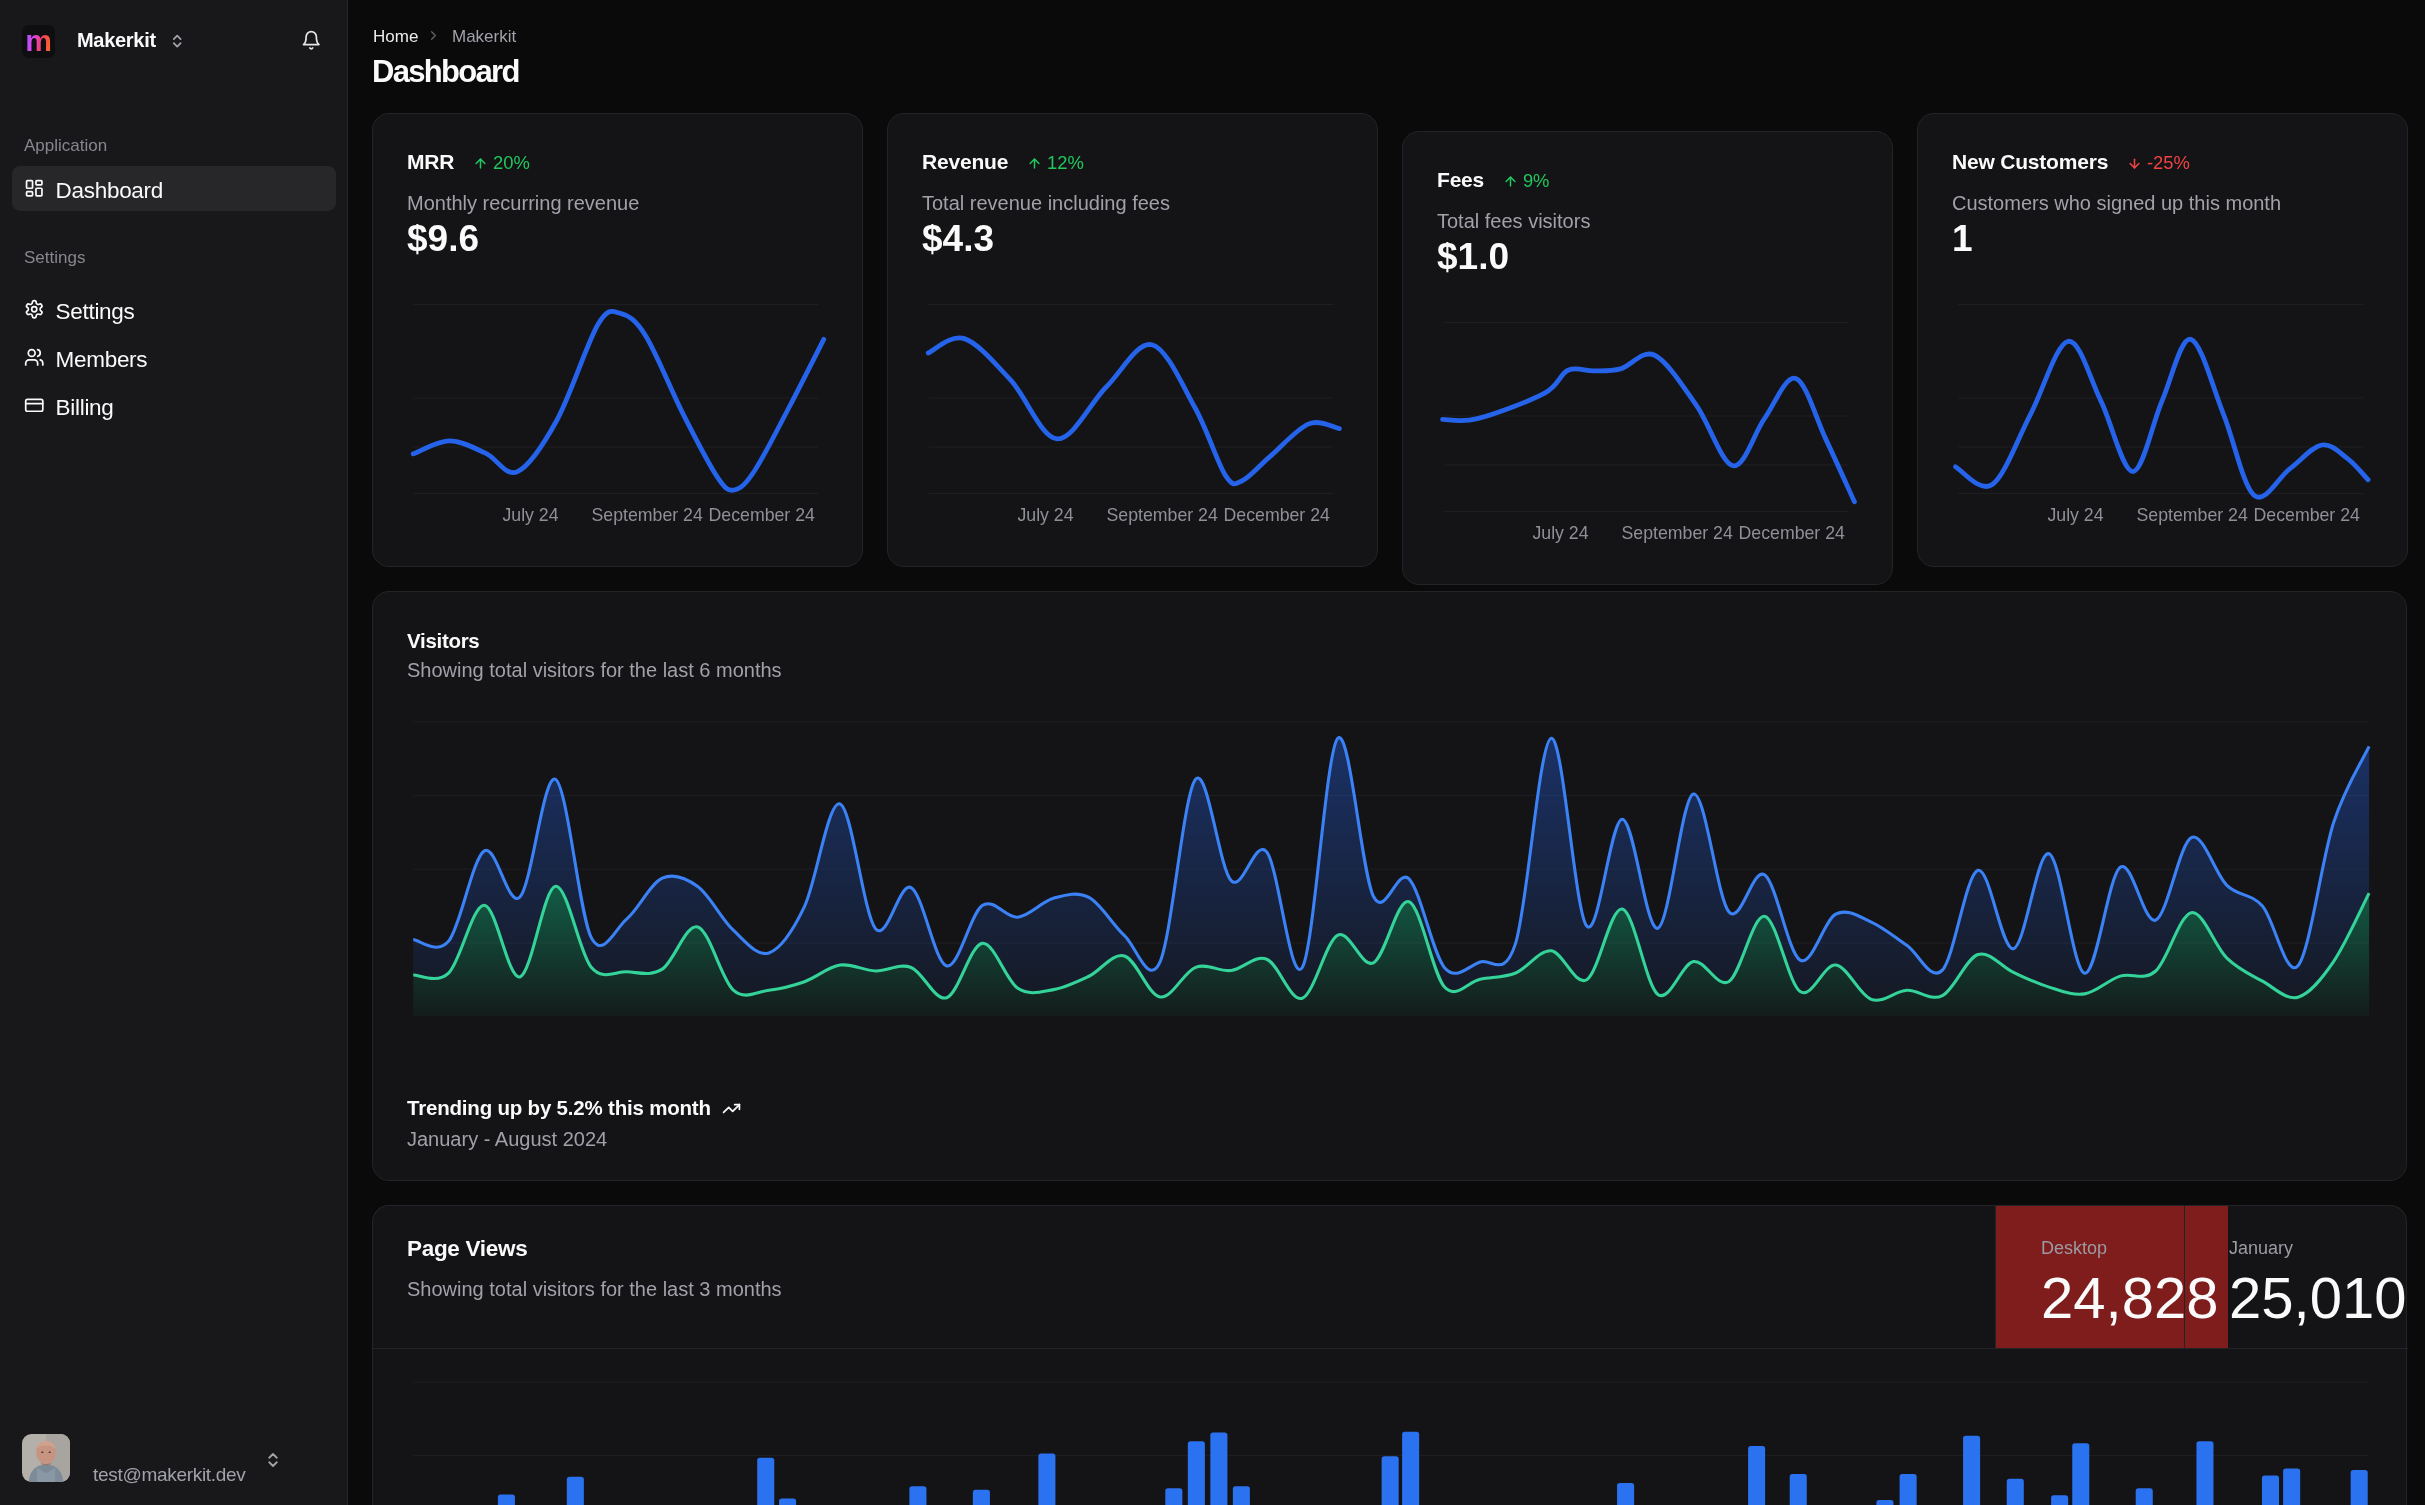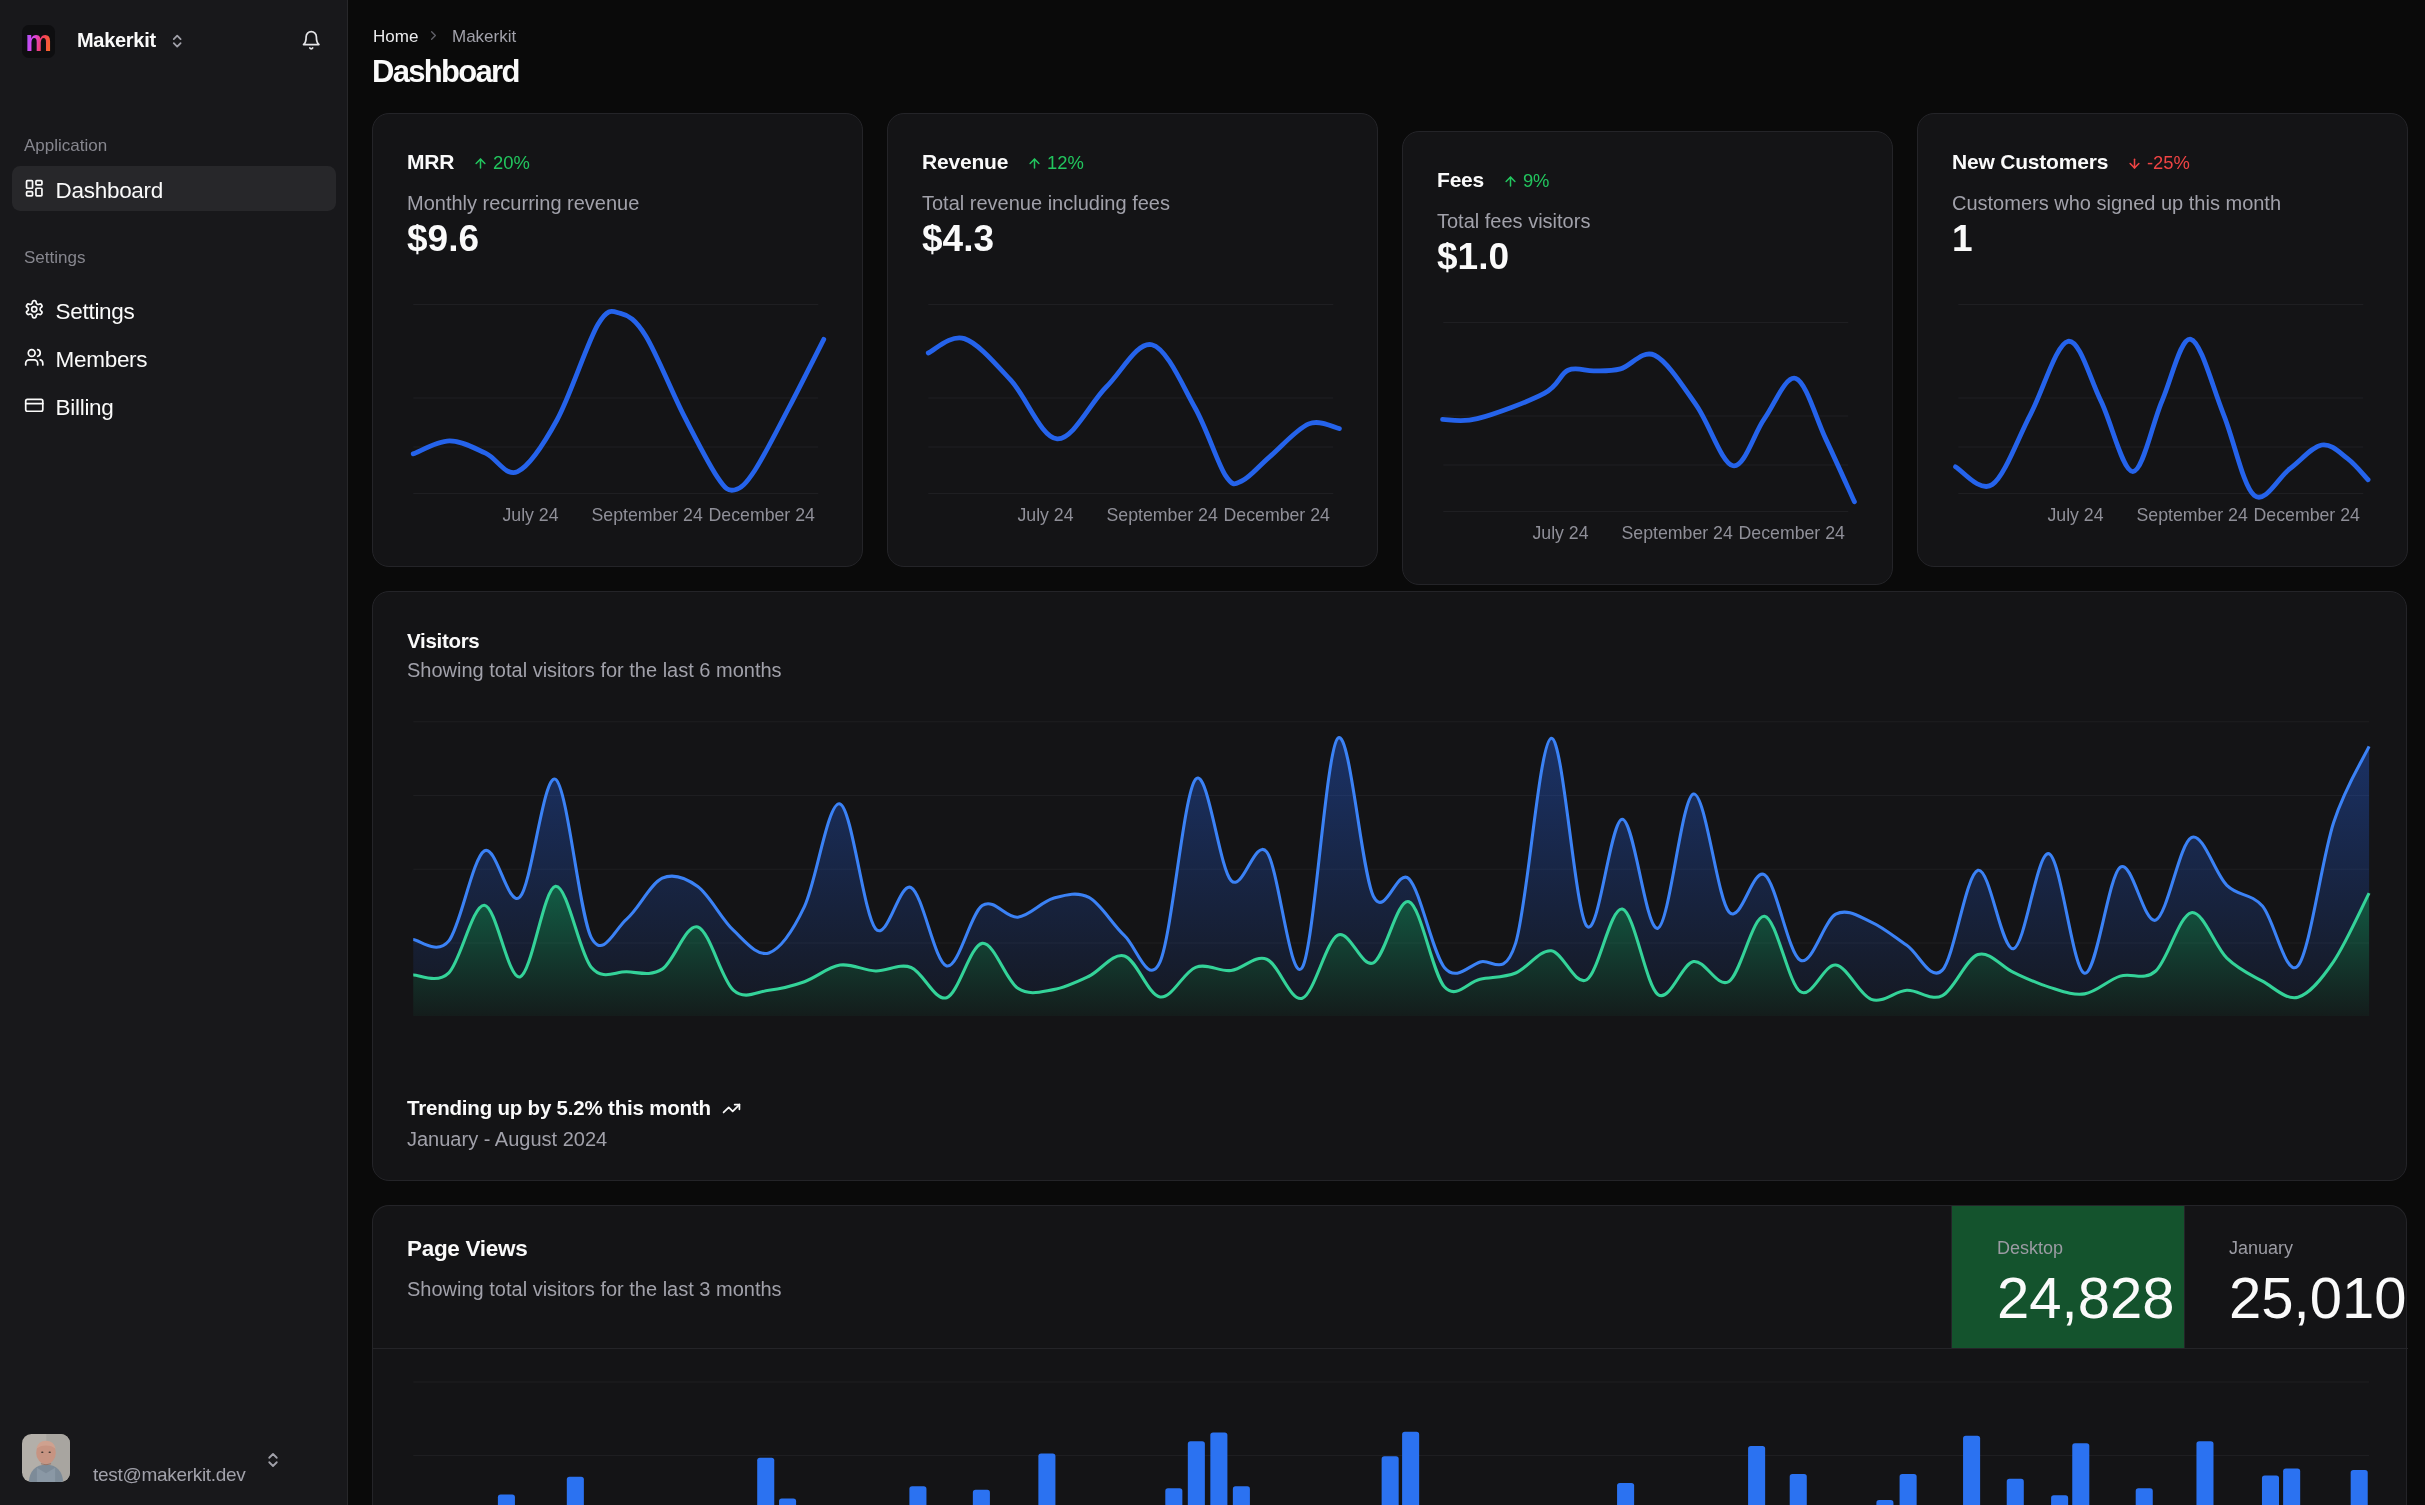--- a/index.html
+++ b/index.html
@@ -239,21 +239,21 @@
         <polyline points="16 7 22 7 22 13"></polyline>
       </svg>
   </div>
   <div style="position:absolute;left:34px;top:536px;font-size:20px;color:#a1a1aa">January - August 2024</div>
 </div>
 
 <div class="card" style="left:372px;top:1205px;width:2035px;height:304px;border-bottom:none;border-bottom-left-radius:0;border-bottom-right-radius:0">
   <div style="position:absolute;left:0;top:0;width:2035px;height:143px;border-bottom:1.4px solid #242428">
     <div class="vtitle" style="top:30px;font-size:22.5px">Page Views</div>
     <div class="vsub" style="top:72px">Showing total visitors for the last 3 months</div>
-    <div class="statbox" style="position:absolute;left:1578px;top:0;width:233px;height:142px;background:#14532d;border-left:1.4px solid #242428;padding:32px 0 0 45px">
+    <div class="statbox" style="position:absolute;left:1622px;top:0;width:233px;height:142px;background:#7f1d1d;border-left:1.4px solid #242428;padding:32px 0 0 45px">
       <div class="lbl">Desktop</div>
         <div class="val">24,828</div>
     </div>
     <div class="statbox" style="position:absolute;left:1811px;top:0;width:224px;height:142px;border-left:1.4px solid #242428;padding:32px 0 0 44px">
       <div class="lbl">January</div>
         <div class="val">25,010</div>
     </div>
   </div>
   <svg class="abs" style="top:143px" width="2035" height="162" viewBox="0 209 2982 237" fill="none">
     <g stroke="#1e1e21" stroke-width="1.5">

